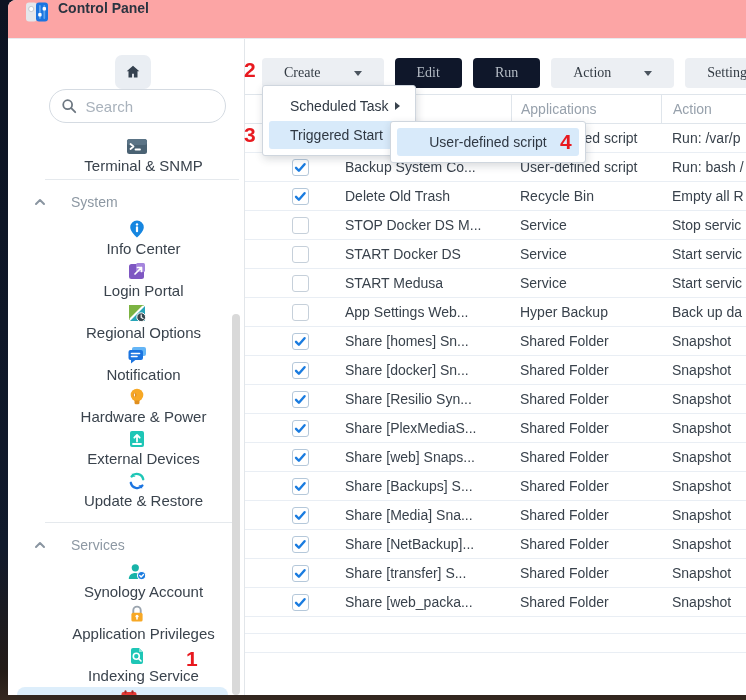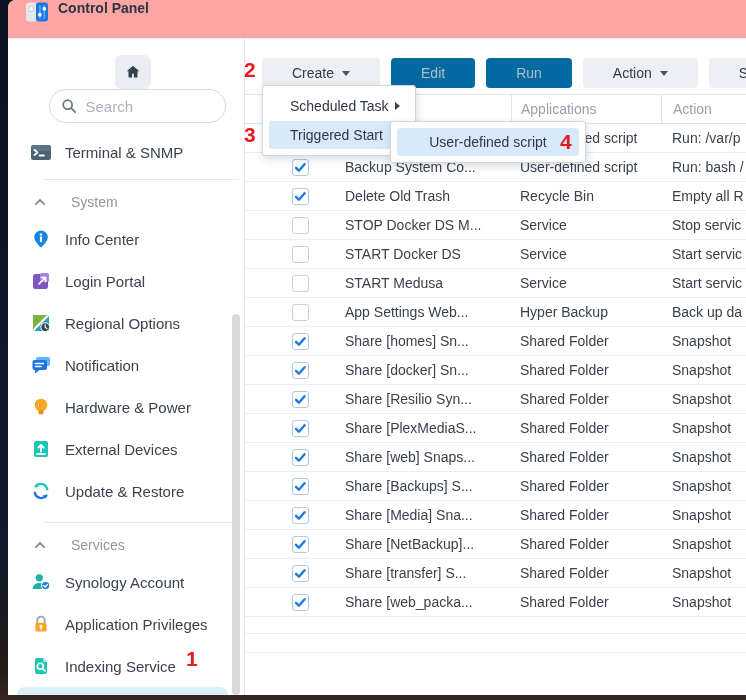--- a/index.html
+++ b/index.html
@@ -19,34 +19,34 @@
   
   .bodyrow{display:flex;height:656px;}
   .sidebar{width:236px;border-right:1px solid #e2e6ea;position:relative;background:#fff;flex:none;}
   .main{flex:1;position:relative;background:#fff;min-width:0;}
   
   .sb-top{display:flex;align-items:center;padding:16px 0 0 14px;flex-direction:column;}
   .home-btn{width:36px;height:34px;background:#eaeef3;border-radius:7px;display:flex;align-items:center;justify-content:center;flex:none;}
   .searchbox{margin-left:8px;width:156px;height:32px;border:1px solid #d5dbe2;border-radius:17px;display:flex;align-items:center;padding:0 8px 0 11px;background:#fff;}
   .searchbox input{border:none;outline:none;width:110px;font-size:15px;color:#3a434d;font-family:inherit;background:transparent;margin-left:7px;}
   .searchbox input::placeholder{color:#a9b2bc;}
-  .sb-item{display:flex;align-items:center;height:42px;padding-left:22px;cursor:default;}
+  .sb-item{display:flex;align-items:center;height:42px;padding-left:22px;cursor:default;flex-direction:column;}
   .sb-item .ic{width:22px;height:22px;flex:none;display:flex;align-items:center;justify-content:center;}
   .sb-item .lbl{margin-left:13px;font-size:15px;color:#3a434d;white-space:nowrap;}
   .sb-item.first{margin-top:12px;height:34px;}
   .sb-divider{height:1px;background:#e5e9ed;margin:10px 5px 6px 37px;}
   .sb-section{display:flex;align-items:center;height:32px;padding-left:25px;}
   .sb-section .lbl{margin-left:24px;font-size:14px;font-weight:normal;color:#8d98a3;}
   .sb-item.selected{background:#ddeefb;border-radius:8px;margin:0 16px 12px 9px;padding-left:13px;height:40px;}
   .sb-scroll{position:absolute;right:4px;top:275px;width:8px;height:381px;background:#d9d9d9;border-radius:4px;}
   
   .toolbar{display:flex;align-items:center;padding:19px 0 0 17px;}
-  .tbtn{height:30px;border-radius:4px;background:#eceff3;border:none;font-family:Liberation Sans, sans-serif;
-        font-size:14px;color:#333b44;padding:0 30px;display:flex;align-items:center;}
-  .tbtn.disabled{color:#b4bcc5;background:#0369a1;}
+  .tbtn{height:30px;border-radius:4px;background:#eceff3;border:none;font-family:Liberation Serif, serif;
+        font-size:14px;color:#333b44;padding:0 22px;display:flex;align-items:center;gap:25px;}
+  .tbtn.disabled{color:#b4bcc5;background:#0f172a;}
   .tbtn + .tbtn{margin-left:11px;}
   .caret{display:inline-block;width:0;height:0;border-left:4px solid transparent;border-right:4px solid transparent;border-top:5px solid #4a545e;margin-left:8px;}
   
   .table{margin-top:6px;}
   .thead{display:flex;height:28px;align-items:center;border-top:1px solid #dfe5eb;border-bottom:1px solid #dfe5eb;font-size:14px;color:#97a1ac;}
   .thead .c3,.thead .c4{border-left:1px solid #dfe5eb;height:28px;display:flex;align-items:center;}
   .trow{display:flex;height:28px;align-items:center;border-bottom:1px solid #e9eef4;font-size:14px;color:#39424c;}
   .c1{width:100px;flex:none;display:flex;justify-content:flex-end;}
   .cell-name{width:166px;flex:none;white-space:nowrap;overflow:hidden;}
   .c3{width:150px;flex:none;padding-left:9px;box-sizing:border-box;white-space:nowrap;overflow:hidden;}

